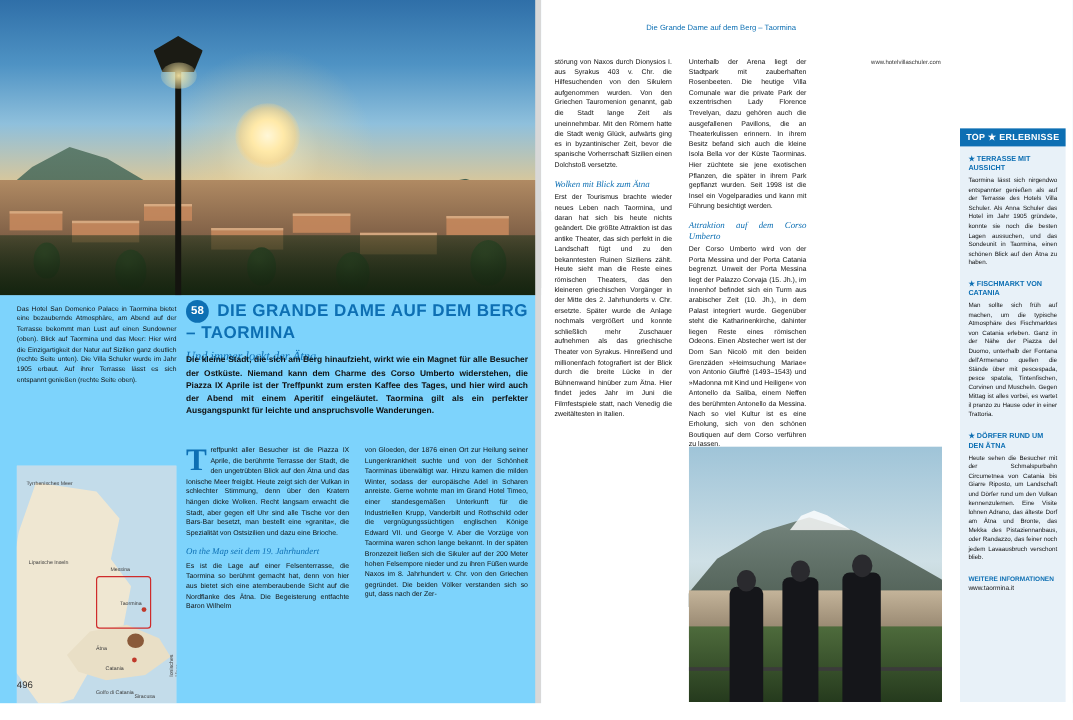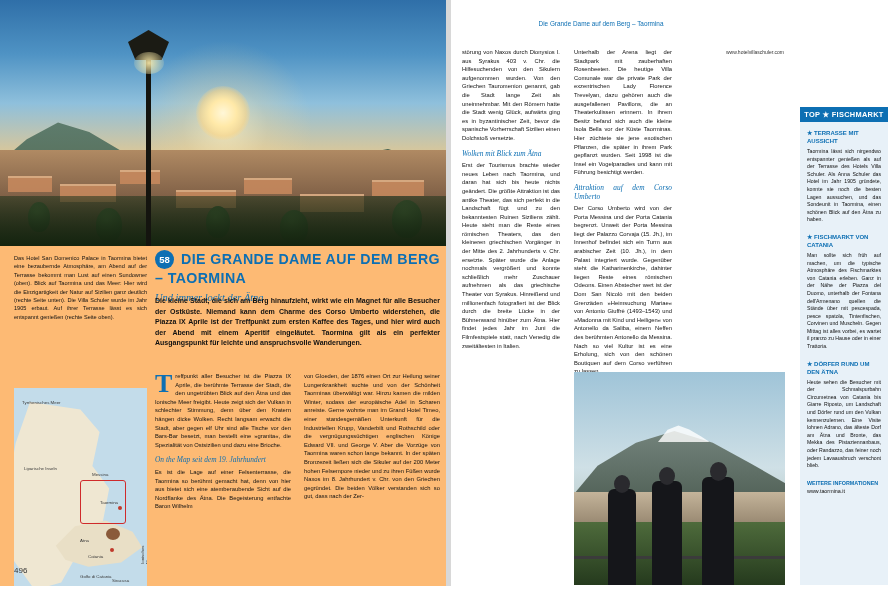--- a/index.html
+++ b/index.html
@@ -6,21 +6,21 @@
   body{
     width:894px;height:600px;
     background:#ffffff;
     font-family:"Liberation Sans", sans-serif;
     overflow:hidden;
     position:relative;
   }
   .page{position:absolute;inset:0;}
 
   
-  .left-page{position:absolute;left:0;top:0;width:451px;height:600px;background:#fdba74;}
+  .left-page{position:absolute;left:0;top:0;width:451px;height:600px;background:#7dd3fc;}
 
   .hero-photo{position:absolute;left:0;top:0;width:451px;height:246px;overflow:hidden;}
   .sky{position:absolute;inset:0;
     background:linear-gradient(to bottom,#2f6fa8 0%,#4f93c4 22%,#8fc0dc 42%,#d9c79a 62%,#e8b97a 76%,#c98f59 90%,#8a6a4a 100%);}
   .sun{position:absolute;left:196px;top:86px;width:54px;height:54px;border-radius:50%;
     background:radial-gradient(circle,#fff7d8 0%,#ffe9a8 35%,rgba(255,214,130,0.55) 60%,rgba(255,200,110,0) 75%);}
   .sunburst{position:absolute;left:130px;top:24px;width:190px;height:190px;
     background:radial-gradient(circle at 50% 55%,rgba(255,240,190,0.65) 0%,rgba(255,220,150,0.25) 30%,rgba(255,210,140,0) 62%);}
   .sea{position:absolute;left:0;top:150px;width:451px;height:50px;
     background:linear-gradient(to bottom,#6f9fb8,#3f6f8c);opacity:.85;}
@@ -234,21 +234,21 @@
     <div class="fig" style="left:34px;width:28px;height:96px;"></div>
     <div class="fig-head" style="left:40px;bottom:92px;width:16px;height:18px;"></div>
     <div class="fig" style="left:78px;width:30px;height:104px;"></div>
     <div class="fig-head" style="left:85px;bottom:100px;width:16px;height:18px;"></div>
     <div class="fig" style="left:128px;width:32px;height:108px;"></div>
     <div class="fig-head" style="left:136px;bottom:104px;width:17px;height:19px;"></div>
   </div>
 
   <div class="sidebar"></div>
   <div class="sb-head">
-    <span>TOP ★ FISCHMARKT</span>
+    <span>TOP ★ ERLEBNISSE</span>
   </div>
   <div class="sb-body">
 
     <div class="sb-item">
       <div class="sb-title">★ TERRASSE MIT AUSSICHT</div>
       <div class="sb-text">Taormina lässt sich nirgendwo entspannter genießen als auf der Terrasse des Hotels Villa Schuler. Als Anna Schuler das Hotel im Jahr 1905 gründete, konnte sie noch die besten Lagen aussuchen, und das Sondeunit in Taormina, einen schönen Blick auf den Ätna zu haben.</div>
     </div>
 
     <div class="sb-item">
       <div class="sb-title">★ FISCHMARKT VON CATANIA</div>

